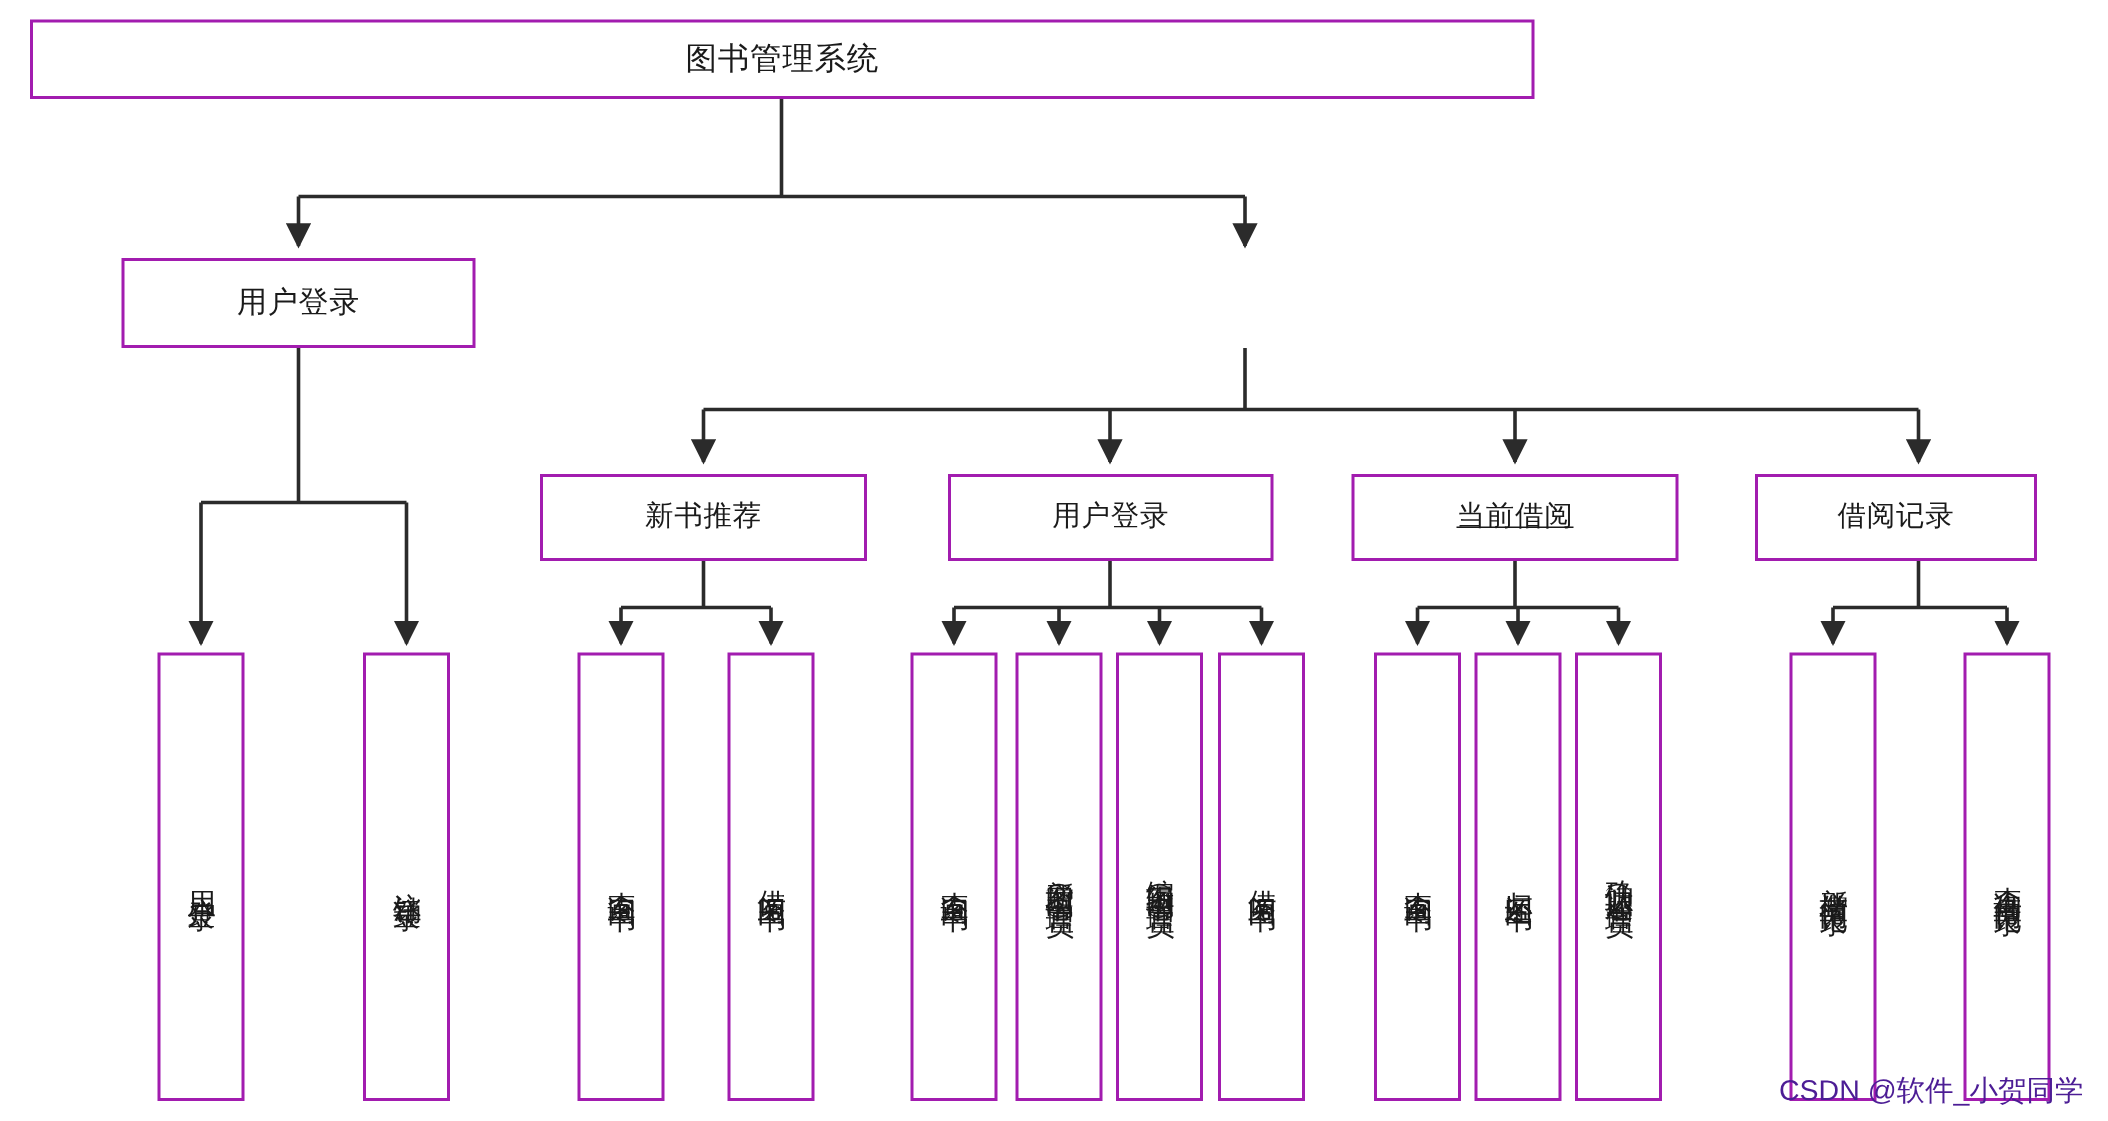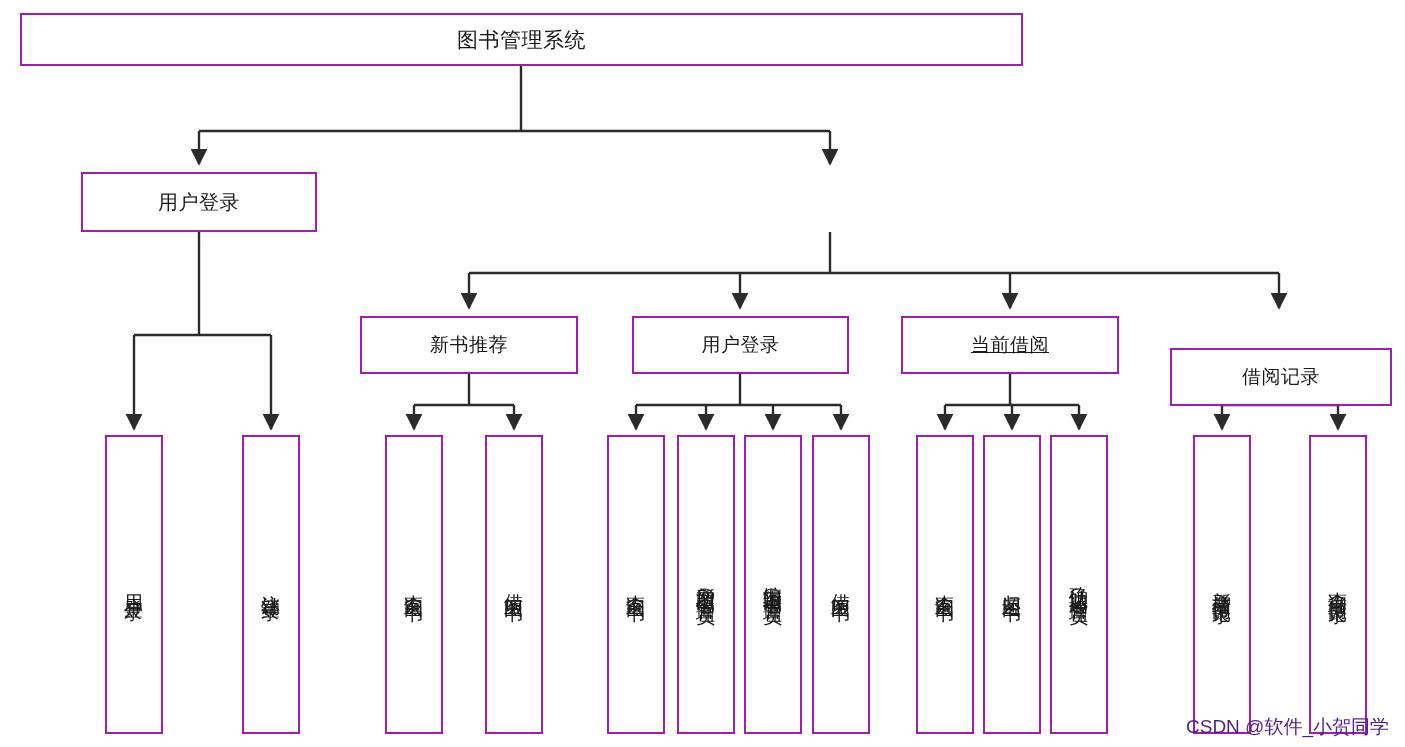--- a/index.html
+++ b/index.html
@@ -133,21 +133,21 @@
 
   <div class="node node-l3" style="left:360px; top:316px; width:218px; height:58px;">
     <span class="lbl">新书推荐</span>
   </div>
   <div class="node node-l3" style="left:632px; top:316px; width:217px; height:58px;">
     <span class="lbl">用户登录</span>
   </div>
   <div class="node node-l3" style="left:901px; top:316px; width:218px; height:58px;text-decoration:underline;">
     <span class="lbl">当前借阅</span>
   </div>
-  <div class="node node-l3" style="left:1170px; top:316px; width:222px; height:58px;margin-top:32px;">
+  <div class="node node-l3" style="left:1170px; top:316px; width:188px; height:58px;">
     <span class="lbl">借阅记录</span>
   </div>
 
   <div class="node node-leaf" style="left:105px; top:435px; width:58px; height:299px;">
     <span class="lbl">用户登录</span>
   </div>
   <div class="node node-leaf" style="left:242px; top:435px; width:58px; height:299px;">
     <span class="lbl">注销登录</span>
   </div>
 

